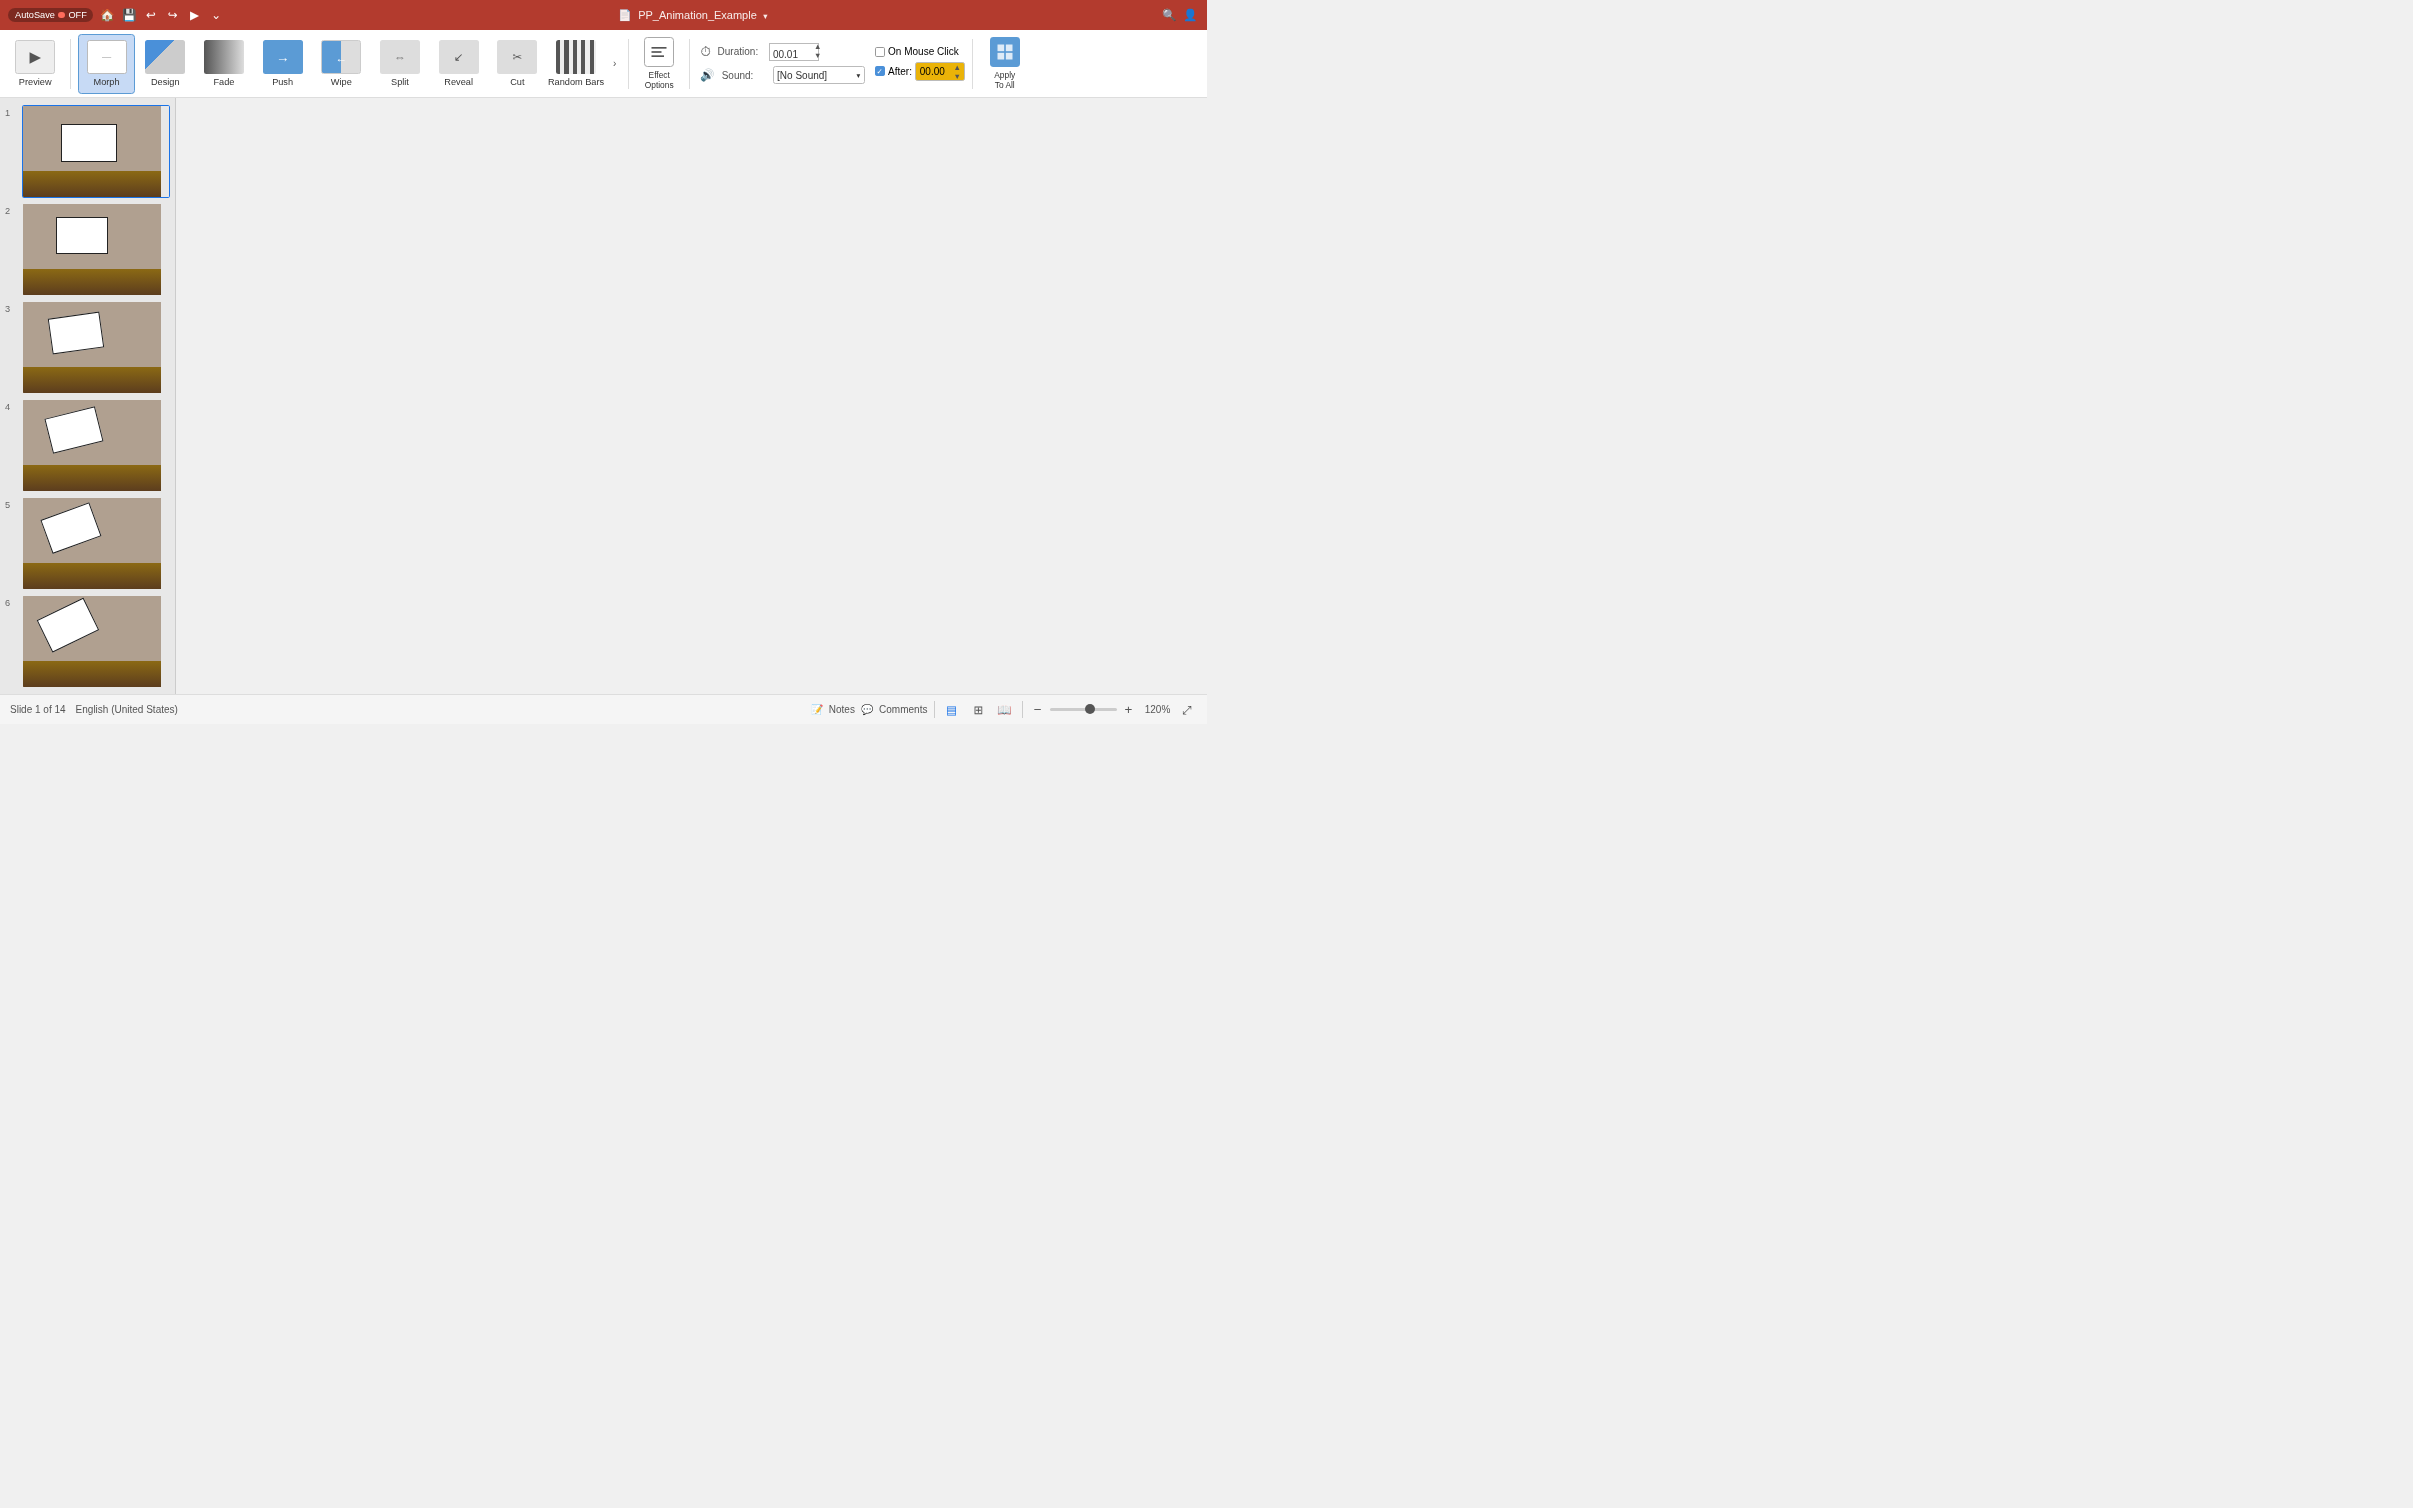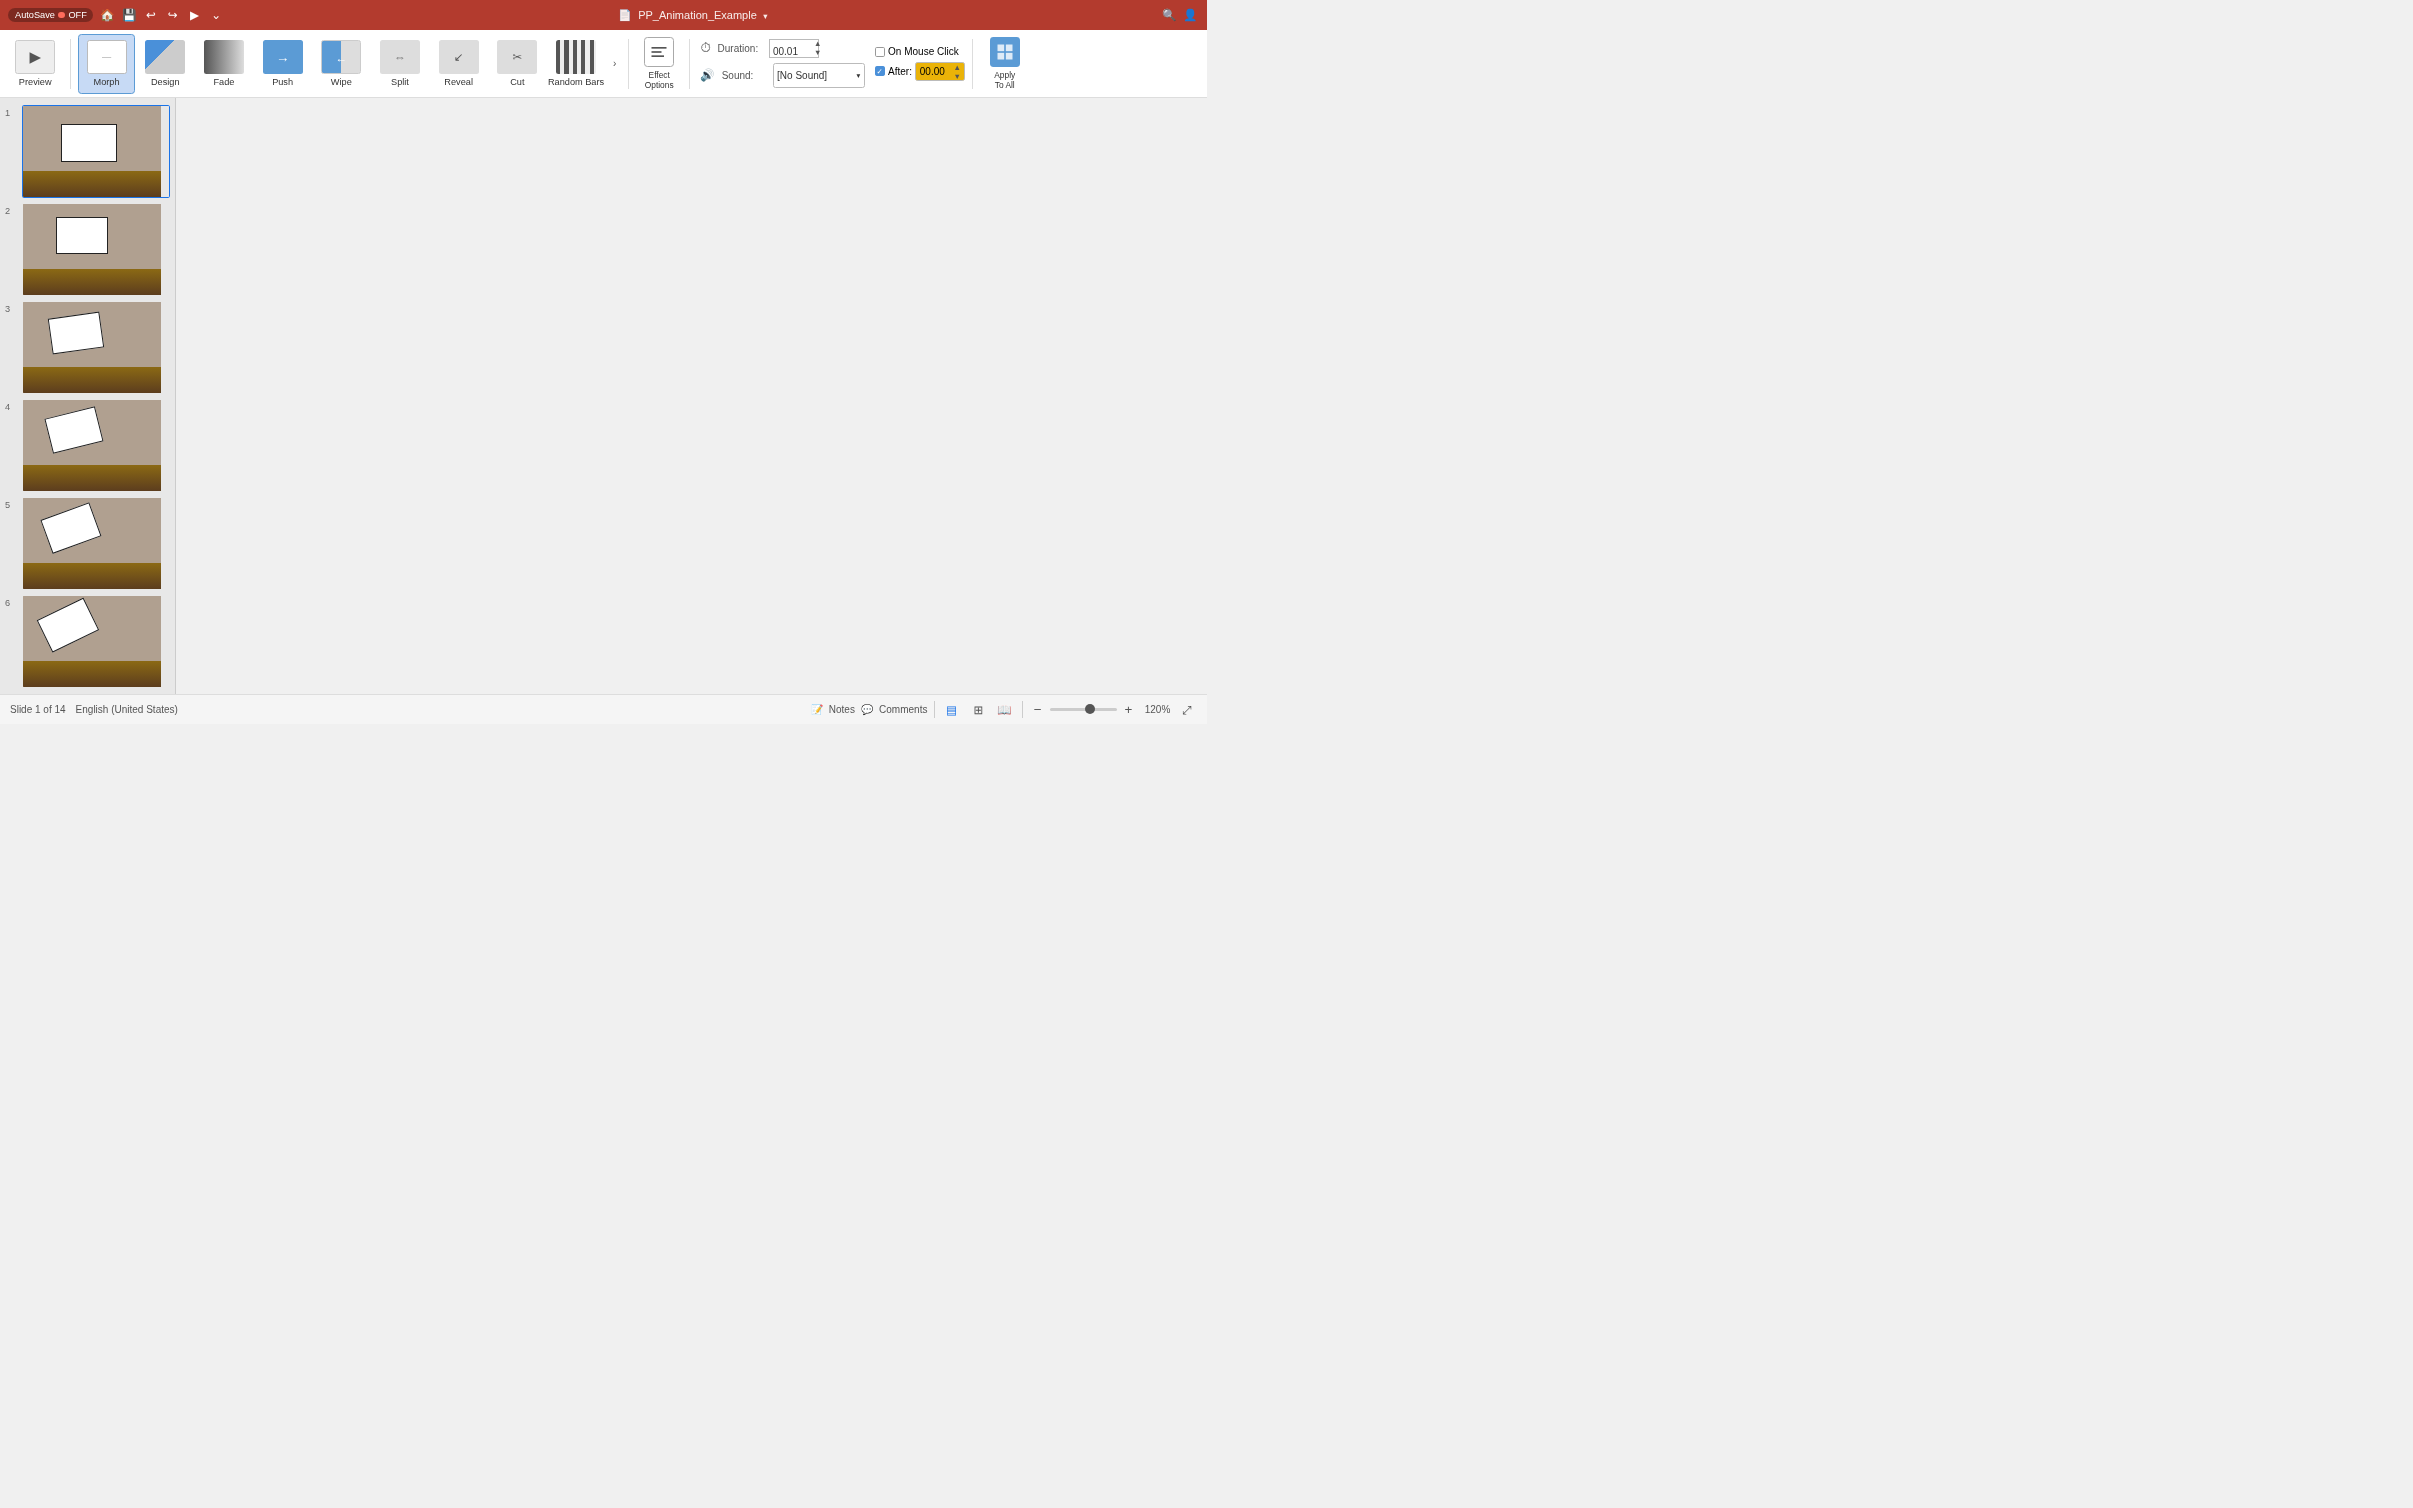--- a/index.html
+++ b/index.html
@@ -135,21 +135,21 @@
       padding: 0 3.4px;
       font-size: 10px;
       display: flex;
       align-items: flex-end;
       background: white;
       gap: 16px;
     }
     .spinner-btn { font-size: 7.5px; color: #555; cursor: pointer; }
     .sound-select {
       width: 92px;
-      height: 25px;
+      height: 18px;
       border: 0.8px solid #bbb;
       border-radius: 2.5px;
       padding: 0 3.4px;
       font-size: 10px;
       background: white;
       display: flex;
       align-items: center;
       justify-content: space-between;
     }
     .checkbox-row {

